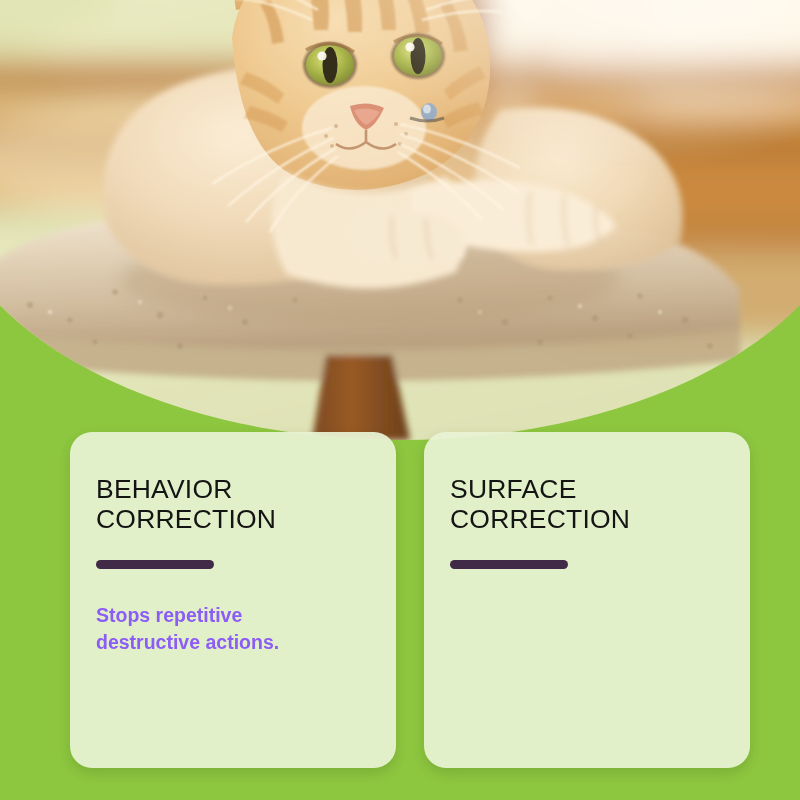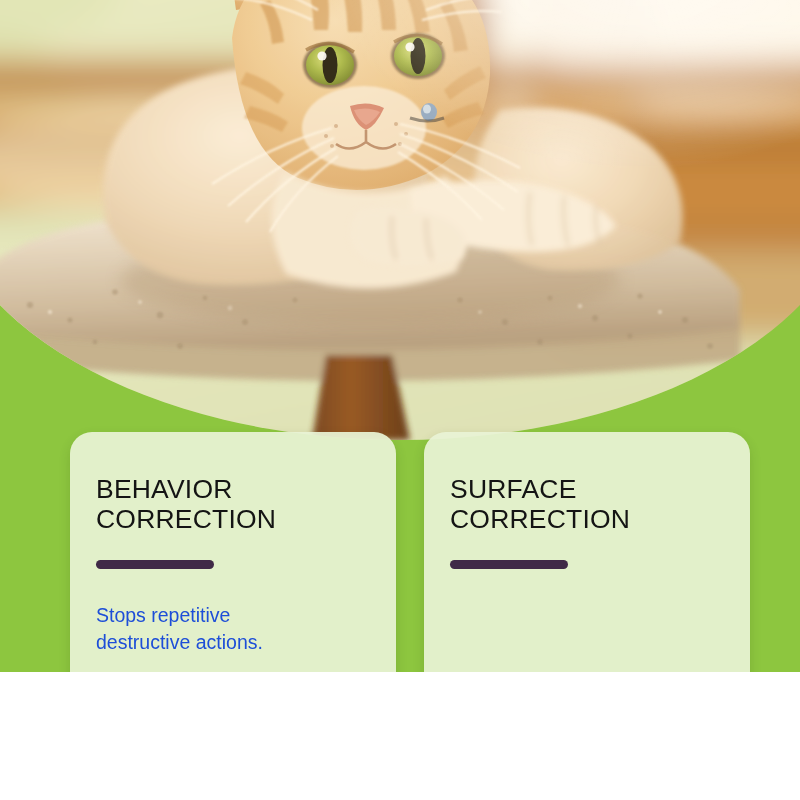--- a/index.html
+++ b/index.html
@@ -4,21 +4,21 @@
 <title>Pet Care Feature Card</title>
 <style>
   * { margin:0; padding:0; box-sizing:border-box; }
   html, body {
     width:800px; height:800px;
     font-family:"Liberation Sans", sans-serif;
     overflow:hidden;
   }
   #poster {
     position:relative;
-    width:800px; height:672px;
+    width:800px; height:800px;
     background:#8DC63F;
     overflow:hidden;
   }
 
   
   #photo-region {
     position:absolute;
     left:-60px; top:-140px;
     width:920px; height:580px;
     overflow:hidden;
@@ -54,22 +54,22 @@
   .card-rule {
     margin-top:26px;
     width:118px; height:9px;
     border-radius:5px;
     background:#402A47;
   }
   .card-body {
     margin-top:33px;
     font-size:19.5px;
     line-height:27px;
-    color:#1d4ed8;
-    font-weight:400;
+    color:#8b5cf6;
+    font-weight:700;
     white-space:pre-line;
   }
 </style>
 </head>
 <body>
 
 <div id="poster">
 
   <div id="photo-region">
     <svg id="photo-svg" viewBox="0 0 920 580" preserveAspectRatio="xMidYMid slice">

